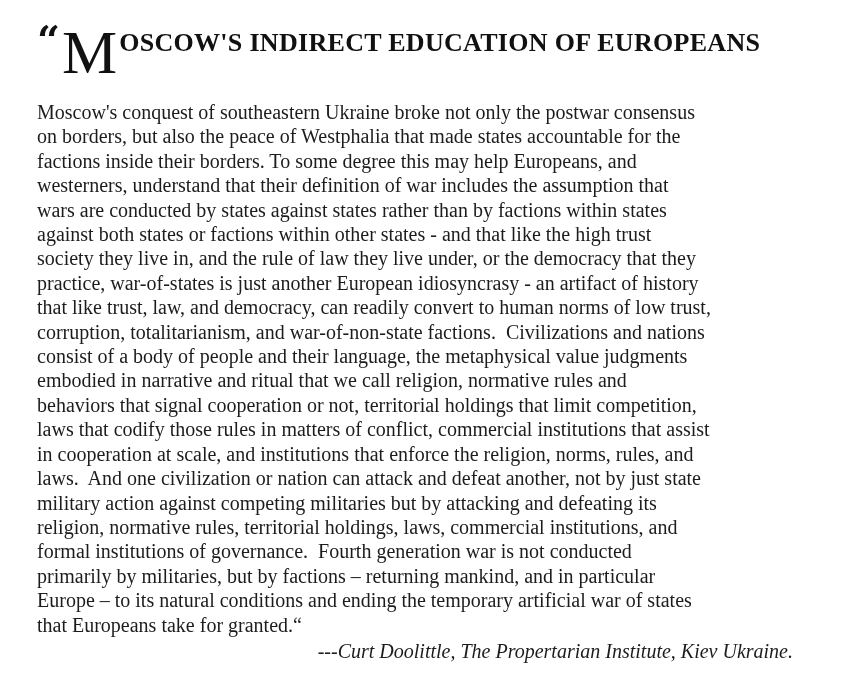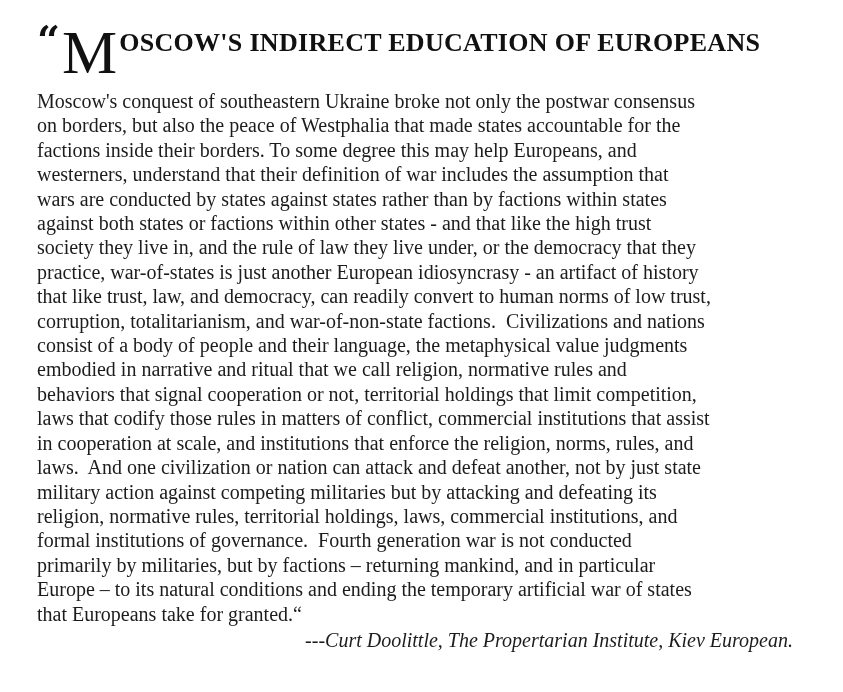--- a/index.html
+++ b/index.html
@@ -45,21 +45,21 @@
     font-size: 26px;
     line-height: 1;
     letter-spacing: 0.3px;
     margin-top: 6px;
     margin-left: 2px;
     color: #111111;
     white-space: nowrap;
     font-weight: bold;
   }
   .quote-body {
-    margin-top: 5px;
+    margin-top: 16px;
     font-size: 20px;
     line-height: 24.4px;
     white-space: pre-wrap;
     color: #1c1c1c;
     width: 772px;
   }
   .attribution {
     margin-top: 3px;
     font-size: 20px;
     font-style: italic;
@@ -94,14 +94,14 @@
 laws that codify those rules in matters of conflict, commercial institutions that assist
 in cooperation at scale, and institutions that enforce the religion, norms, rules, and
 laws.  And one civilization or nation can attack and defeat another, not by just state
 military action against competing militaries but by attacking and defeating its
 religion, normative rules, territorial holdings, laws, commercial institutions, and
 formal institutions of governance.  Fourth generation war is not conducted
 primarily by militaries, but by factions – returning mankind, and in particular
 Europe – to its natural conditions and ending the temporary artificial war of states
 that Europeans take for granted.“</div>
 
-  <div class="attribution">---Curt Doolittle, The Propertarian Institute, Kiev European.</div>
+  <div class="attribution">---Curt Doolittle, The Propertarian Institute, Kiev Ukraine.</div>
 </div>
 
 </body></html>

